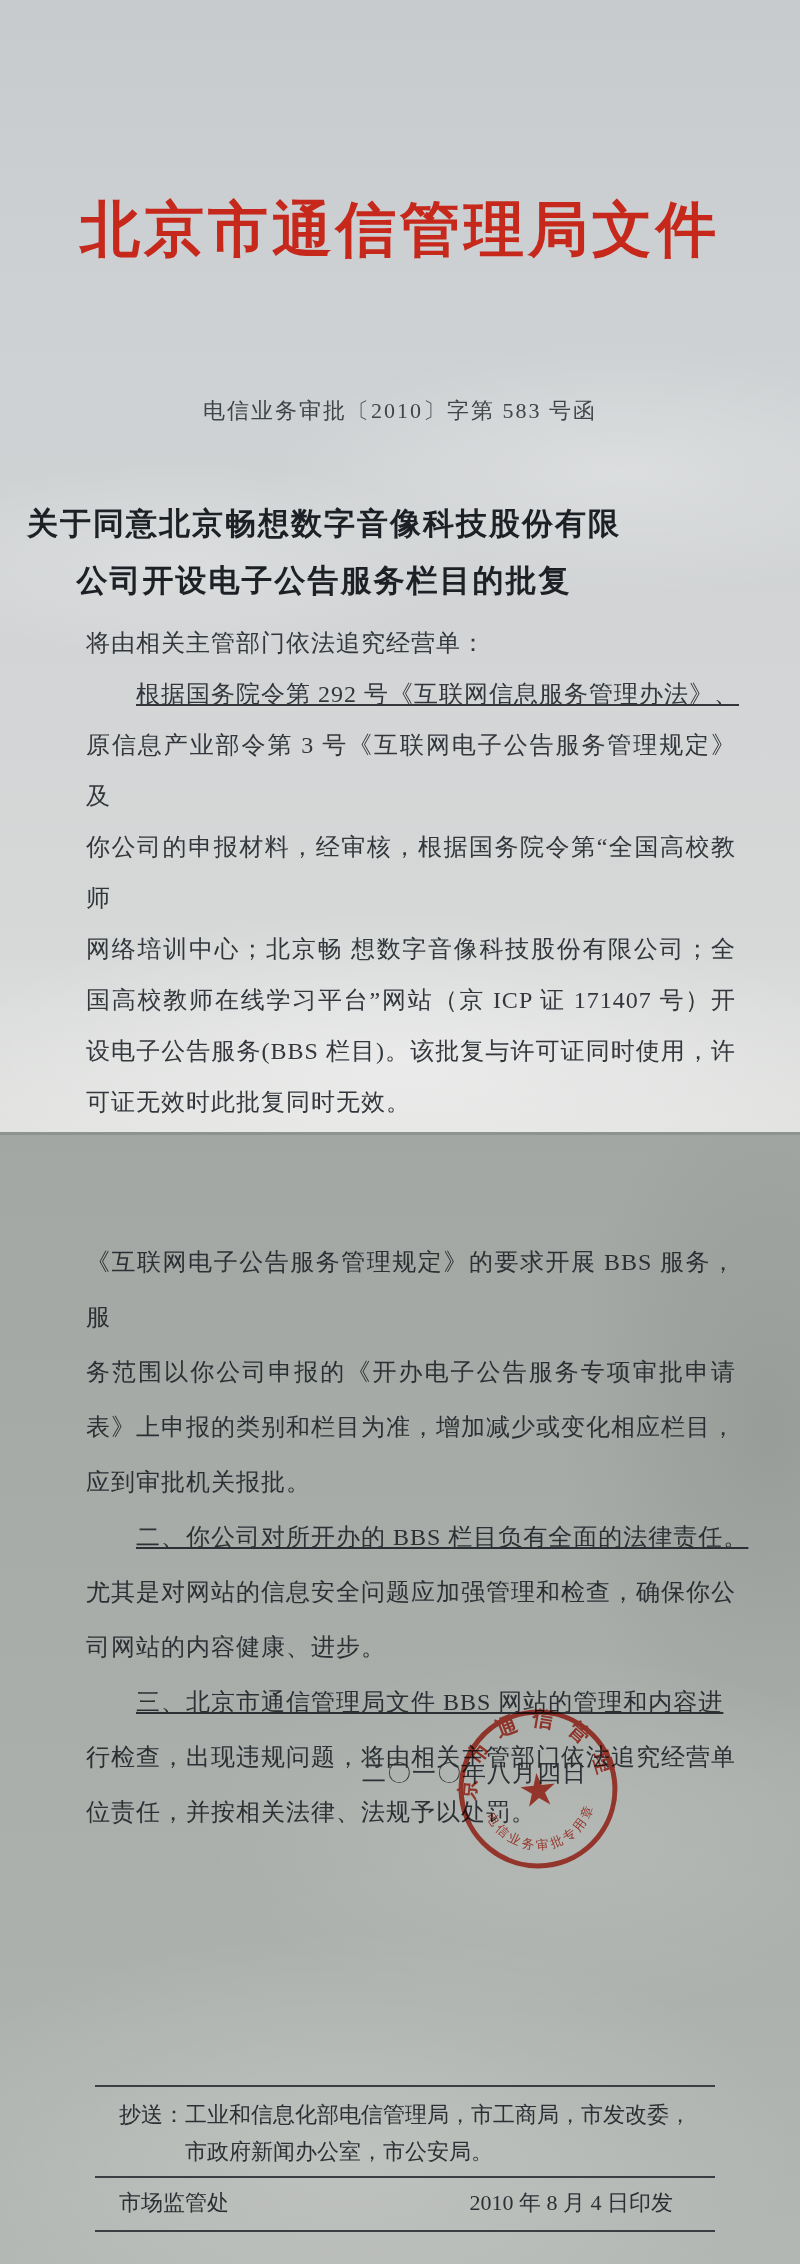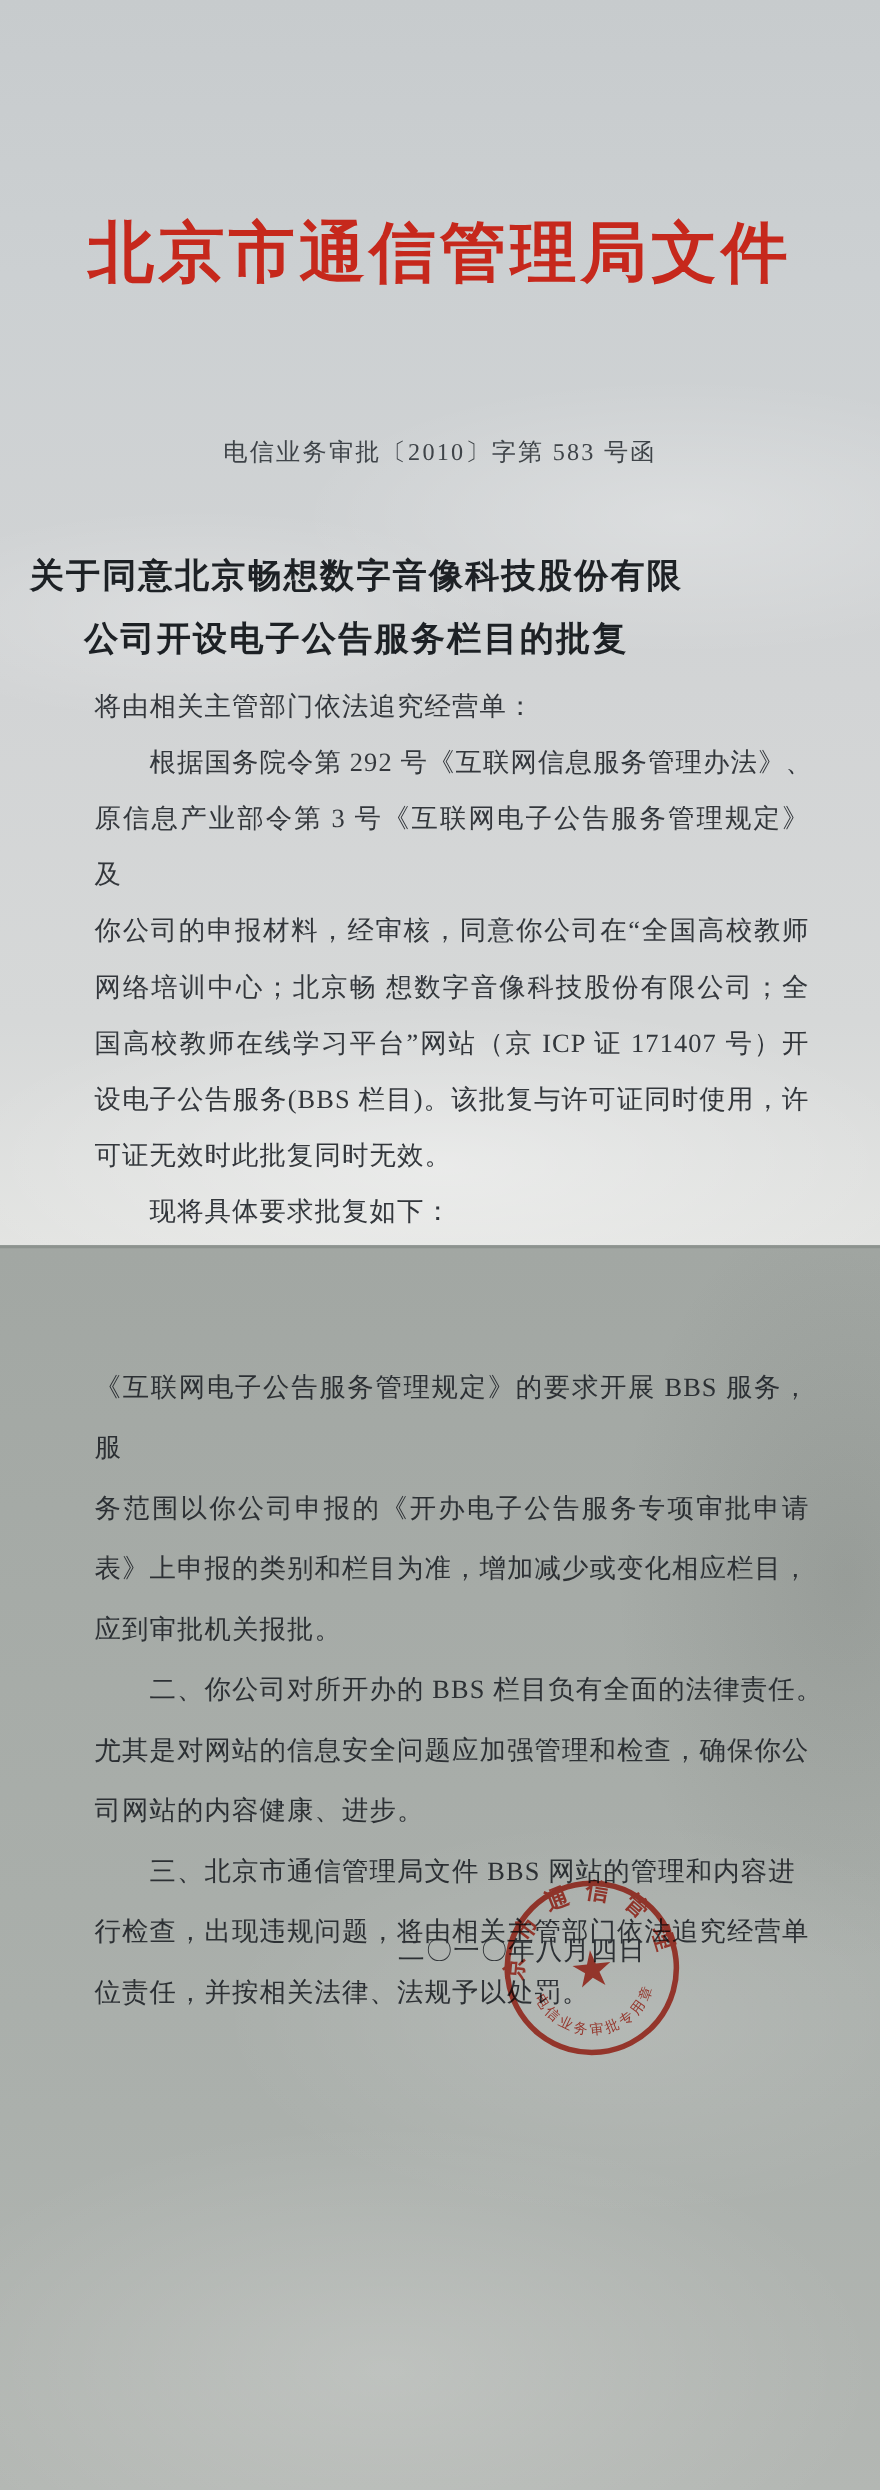--- a/index.html
+++ b/index.html
@@ -36,21 +36,21 @@
   }
   .body1 {
     position:absolute; top:618px; left:86px; width:650px;
     font-size:24px; color:#33373c; line-height:51px; letter-spacing:1px;
   }
   .body2 {
     position:absolute; top:100px; left:86px; width:650px;
     font-size:24px; color:#2c3034; line-height:55px; letter-spacing:1px;
   }
   .line { white-space:nowrap; }
-  .line.indent { text-indent:50px; }
+  .line.indent { text-indent:50px;text-decoration:underline; }
   .line.fill { text-align:justify; text-align-last:justify; white-space:normal; }
 
   
   .page2 {
     height:1129px;
     background:
       radial-gradient(ellipse 520px 260px at 560px 700px, rgba(255,255,255,.12), rgba(255,255,255,0) 70%),
       radial-gradient(ellipse 600px 300px at 350px 1020px, rgba(255,255,255,.18), rgba(255,255,255,0) 75%),
       radial-gradient(ellipse 300px 500px at 770px 300px, rgba(70,75,70,.15), rgba(70,75,70,0) 70%),
       linear-gradient(180deg,#a2a7a3 0%, #a7aca8 35%, #abb0ac 70%, #b3b7b3 100%);
@@ -85,21 +85,21 @@
 
   <div class="doc-title">
     <div>关于同意北京畅想数字音像科技股份有限</div>
     <div>公司开设电子公告服务栏目的批复</div>
   </div>
 
   <div class="body1">
     <div class="line">将由相关主管部门依法追究经营单：</div>
     <div class="line indent">根据国务院令第 292 号《互联网信息服务管理办法》、</div>
     <div class="line fill">原信息产业部令第 3 号《互联网电子公告服务管理规定》及</div>
-    <div class="line fill">你公司的申报材料，经审核，同意你公司在“全国高校教师</div>
+    <div class="line fill">你公司的申报材料，经审核，根据国务院令第“全国高校教师</div>
     <div class="line fill">网络培训中心；北京畅 想数字音像科技股份有限公司；全</div>
     <div class="line fill">国高校教师在线学习平台”网站（京 ICP 证 171407 号）开</div>
     <div class="line fill">设电子公告服务(BBS 栏目)。该批复与许可证同时使用，许</div>
     <div class="line">可证无效时此批复同时无效。</div>
     <div class="line indent">现将具体要求批复如下：</div>
     <div class="line indent">一、你公司应严格按照《互联网信息服务管理办法》和</div>
   </div>
 </div>
 
 <div class="page page2">
@@ -126,13 +126,26 @@
     <circle cx="85" cy="85" r="76" fill="none" stroke="#cf3a2c" stroke-width="5"></circle>
     <polygon fill="#cf3a2c" points="85,69 89.0,81.4 102.1,81.4 91.5,89.1 95.6,101.6 85,93.9 74.4,101.6 78.5,89.1 67.9,81.4 81.0,81.4"></polygon>
     <text font-size="21" fill="#cf3a2c" letter-spacing="13" font-family="Liberation Serif, DejaVu Serif, serif" font-weight="bold">
       <textPath href="#arcTop" startOffset="50%" text-anchor="middle">北京市通信管理局</textPath>
     </text>
     <text font-size="12.5" fill="#cf3a2c" letter-spacing="3" font-family="Liberation Serif, DejaVu Serif, serif">
       <textPath href="#arcBottom" startOffset="50%" text-anchor="middle">电信业务审批专用章</textPath>
     </text>
   </svg>
 
+  <div class="footer">
+    <div class="rule"></div>
+    <div class="cc-block">
+      <div>抄送：工业和信息化部电信管理局，市工商局，市发改委，</div>
+      <div class="cc-line2">市政府新闻办公室，市公安局。</div>
+    </div>
+    <div class="rule"></div>
+    <div class="issuer-row">
+      <span>市场监管处</span>
+      <span>2010 年 8 月 4 日印发</span>
+    </div>
+    <div class="rule"></div>
+  </div>
 </div>
 
 </body></html>

